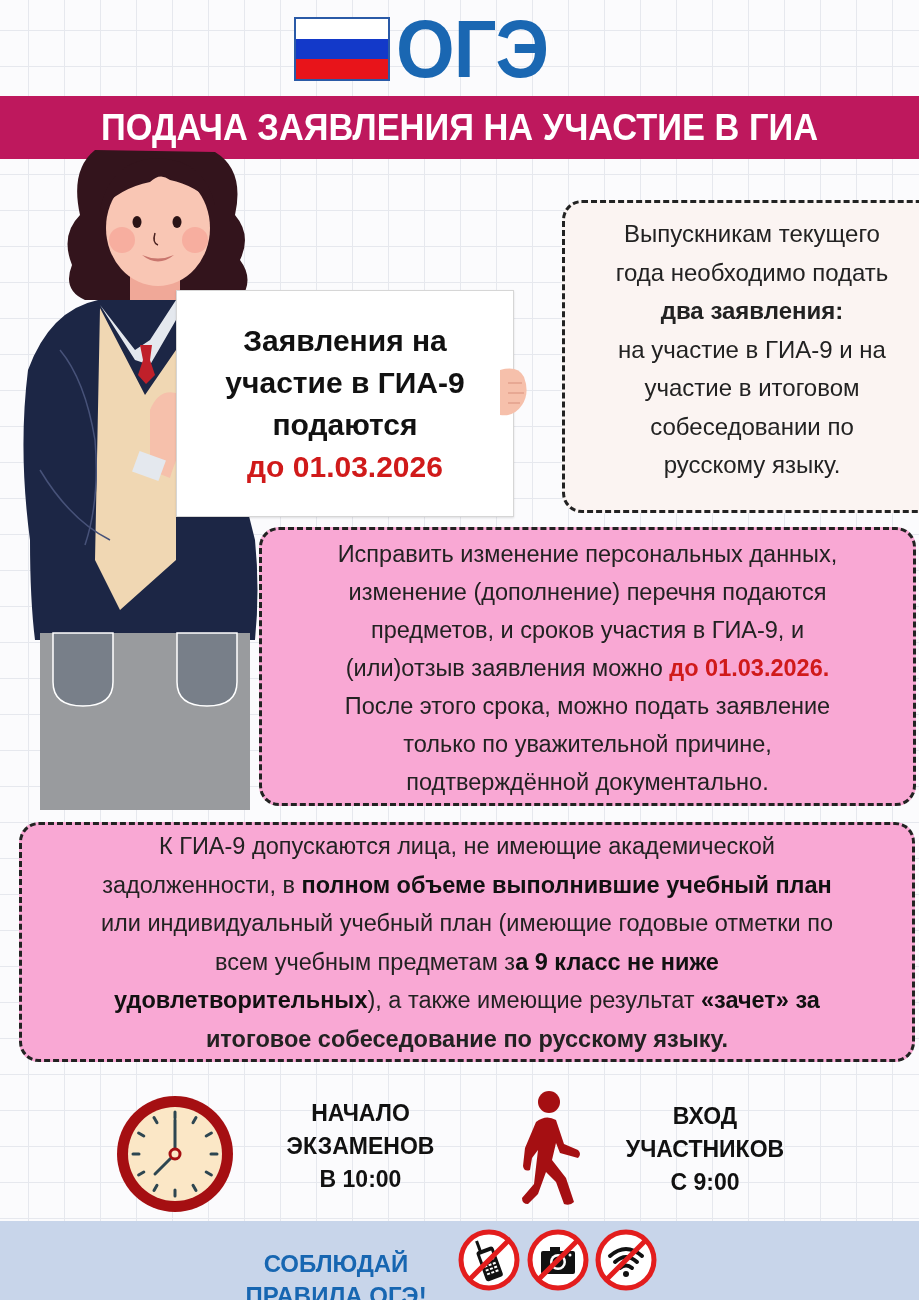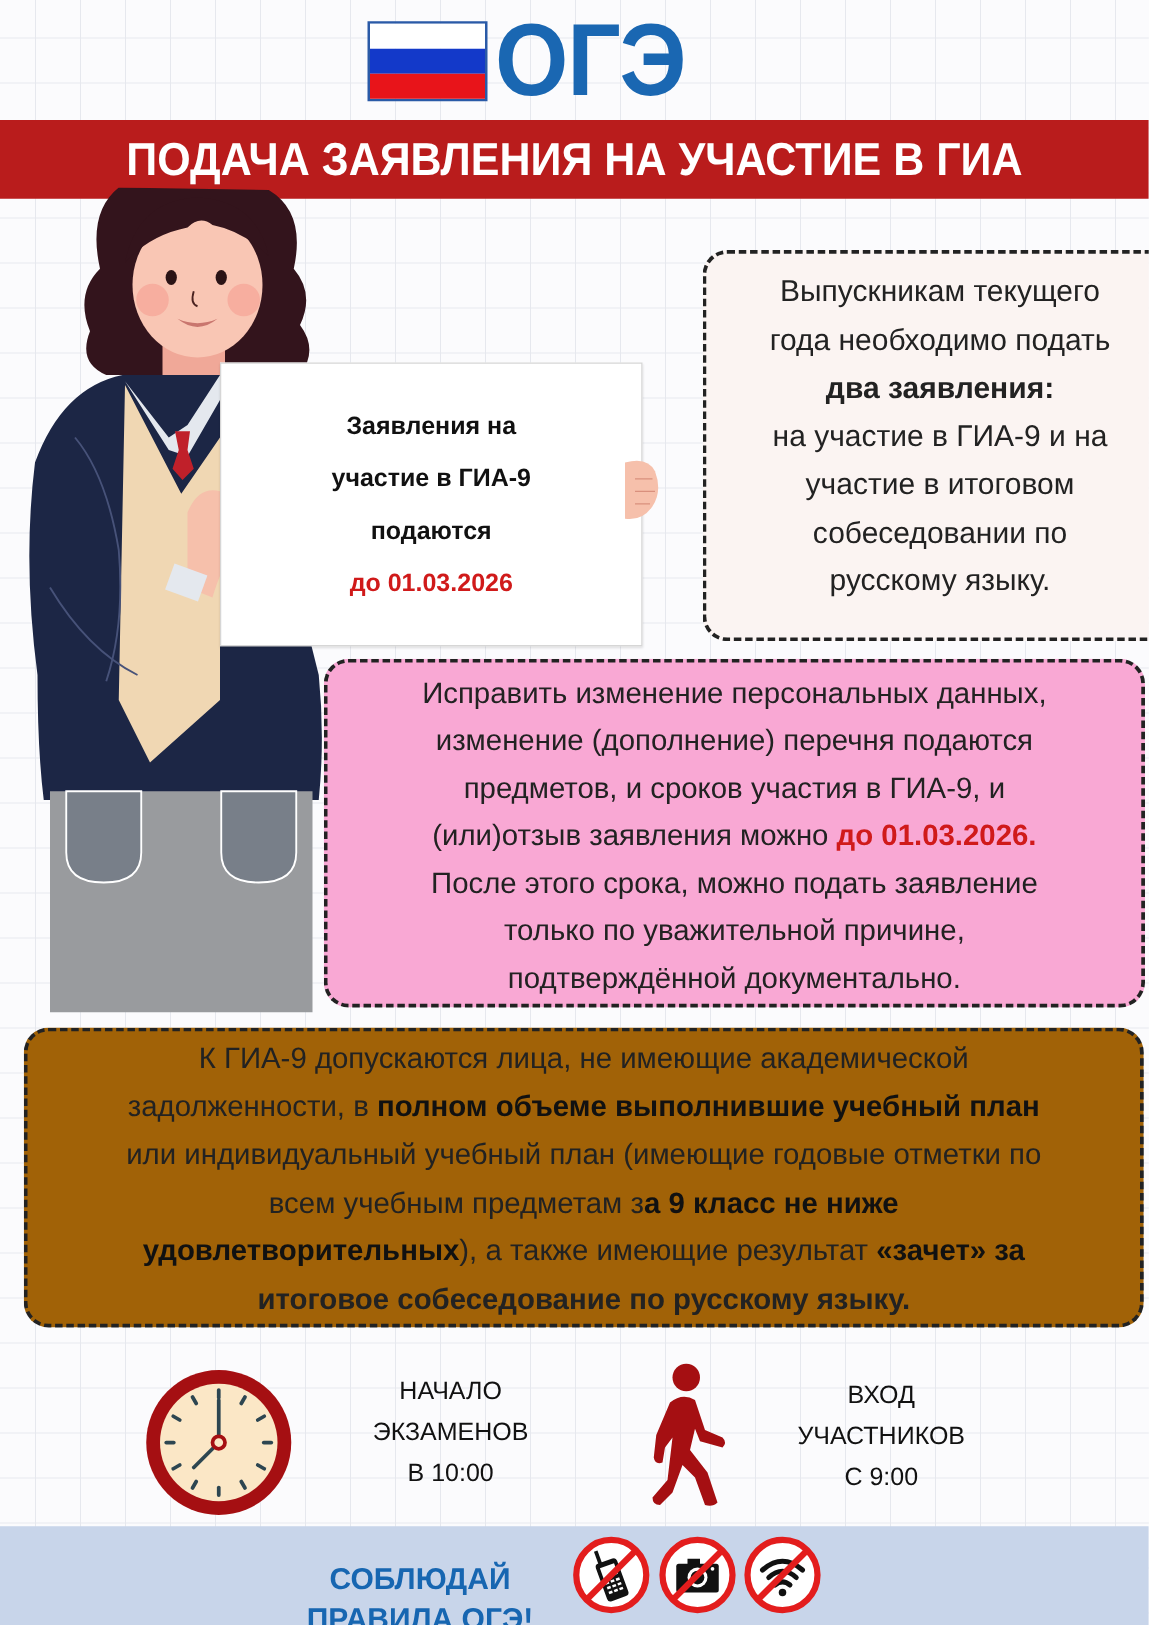--- a/index.html
+++ b/index.html
@@ -14,41 +14,41 @@
     background-position:-8px -6px;
     color:#111;
   }
   .abs{position:absolute;}
   
   .logo{left:294px;top:14px;height:70px;display:flex;align-items:center;}
   .flag{width:96px;height:64px;border:2px solid #2a5aa7;box-sizing:border-box;display:flex;flex-direction:column;}
   .flag div{flex:1;}
   .logo-text{font-family:"Liberation Sans",sans-serif;font-weight:bold;color:#1a67b2;font-size:82px;line-height:70px;margin-left:6px;letter-spacing:-1px;transform:scaleX(0.92);transform-origin:left center;}
   
-  .banner{left:0;top:96px;width:919px;height:63px;background:#b91c1c;display:flex;align-items:center;justify-content:center;}
+  .banner{left:0;top:96px;width:919px;height:63px;background:#be185d;display:flex;align-items:center;justify-content:center;}
   .banner span{color:#fff;font-weight:bold;font-size:37px;letter-spacing:0px;transform:scaleX(0.93);display:inline-block;}
   
   .character{left:0;top:150px;width:290px;height:660px;}
   
   .sign{left:176px;top:290px;width:336px;height:225px;background:#fff;border:1px solid #d6d6d6;box-shadow:0 1px 2px rgba(0,0,0,0.12);
     display:flex;flex-direction:column;align-items:center;justify-content:center;}
-  .sign .line{font-weight:bold;font-size:20px;line-height:42px;text-align:center;color:#111;}
+  .sign .line{font-weight:bold;font-size:30px;line-height:42px;text-align:center;color:#111;}
   .sign .red{color:#d01a1a;}
   
   .box{border:3px dashed #222;border-radius:20px;box-sizing:border-box;text-align:center;}
   .box1{left:562px;top:200px;width:380px;height:313px;background:#fbf4f2;padding:12px 14px 0;text-align:center;}
   .box1 p{margin:0;font-size:24px;line-height:38.5px;color:#222;}
   .box2{left:259px;top:527px;width:657px;height:279px;background:#f9a8d4;padding:5px 10px 0;}
   .box2 p{margin:0;font-size:23.5px;line-height:38px;color:#222;}
-  .box3{left:19px;top:822px;width:896px;height:240px;background:#a16207;padding:2px 6px 0;}
+  .box3{left:19px;top:822px;width:896px;height:240px;background:#f9a8d4;padding:2px 6px 0;}
   .box3 p{margin:0;font-size:23.5px;line-height:38.5px;color:#222;}
   .b{font-weight:bold;color:#111;}
   .r{font-weight:bold;color:#d01a1a;}
   
-  .info-text{font-weight:normal;font-size:20px;line-height:33px;text-align:center;color:#111;}
+  .info-text{font-weight:bold;font-size:23px;line-height:33px;text-align:center;color:#111;}
   .clock{left:113px;top:1092px;width:124px;height:124px;}
   .start-text{left:268px;top:1097px;width:185px;}
   .walker{left:508px;top:1088px;width:82px;height:118px;}
   .entry-text{left:600px;top:1100px;width:210px;}
   
   .footer{left:0;top:1221px;width:919px;height:79px;background:#c8d5ea;}
   .footer-text{left:236px;top:1228px;width:200px;text-align:center;color:#1766b1;font-weight:bold;font-size:24px;line-height:32px;margin-top:20px;}
   .ban{top:1228px;width:64px;height:64px;}
 </style>
 </head>

